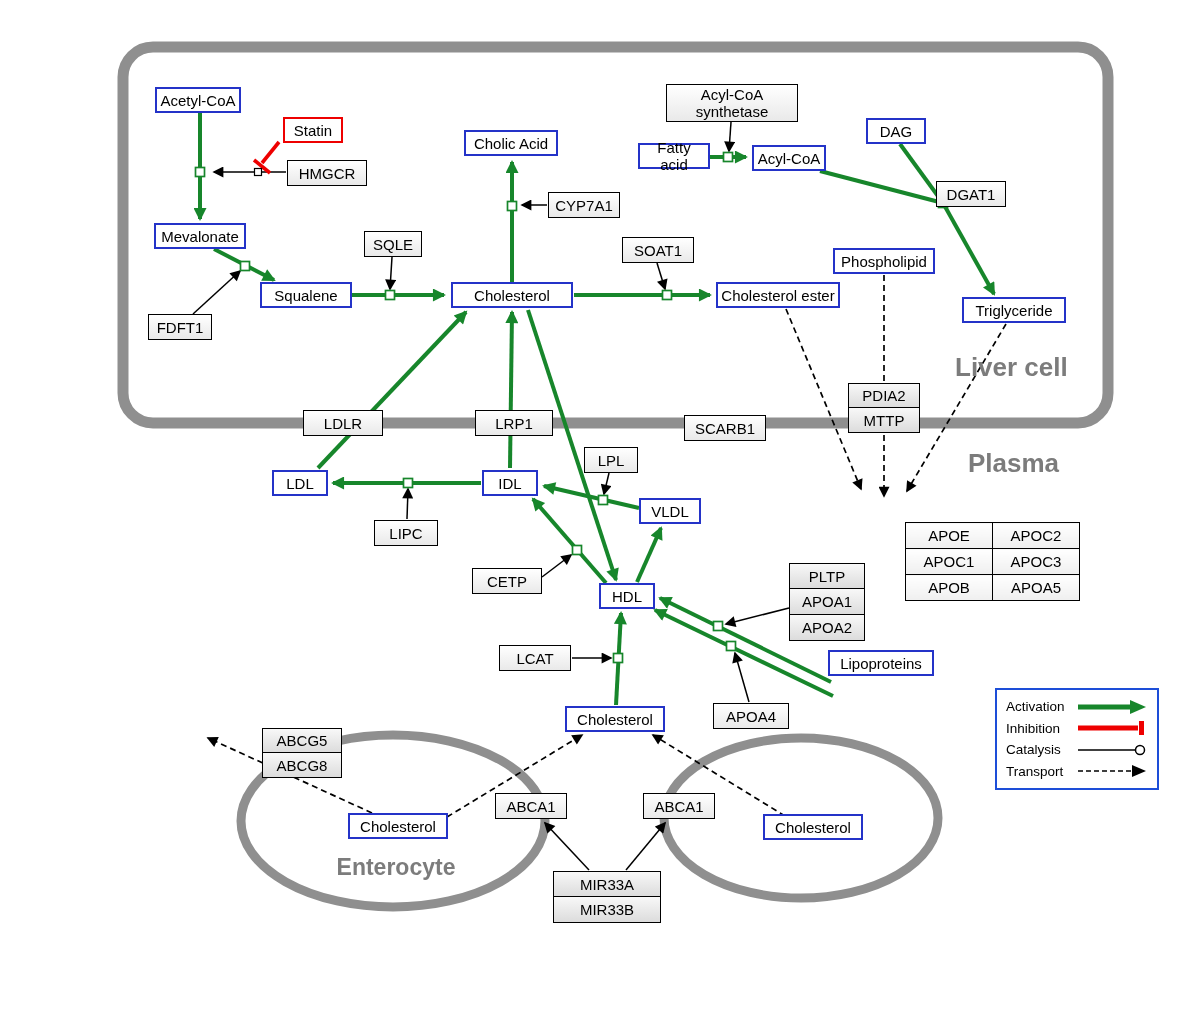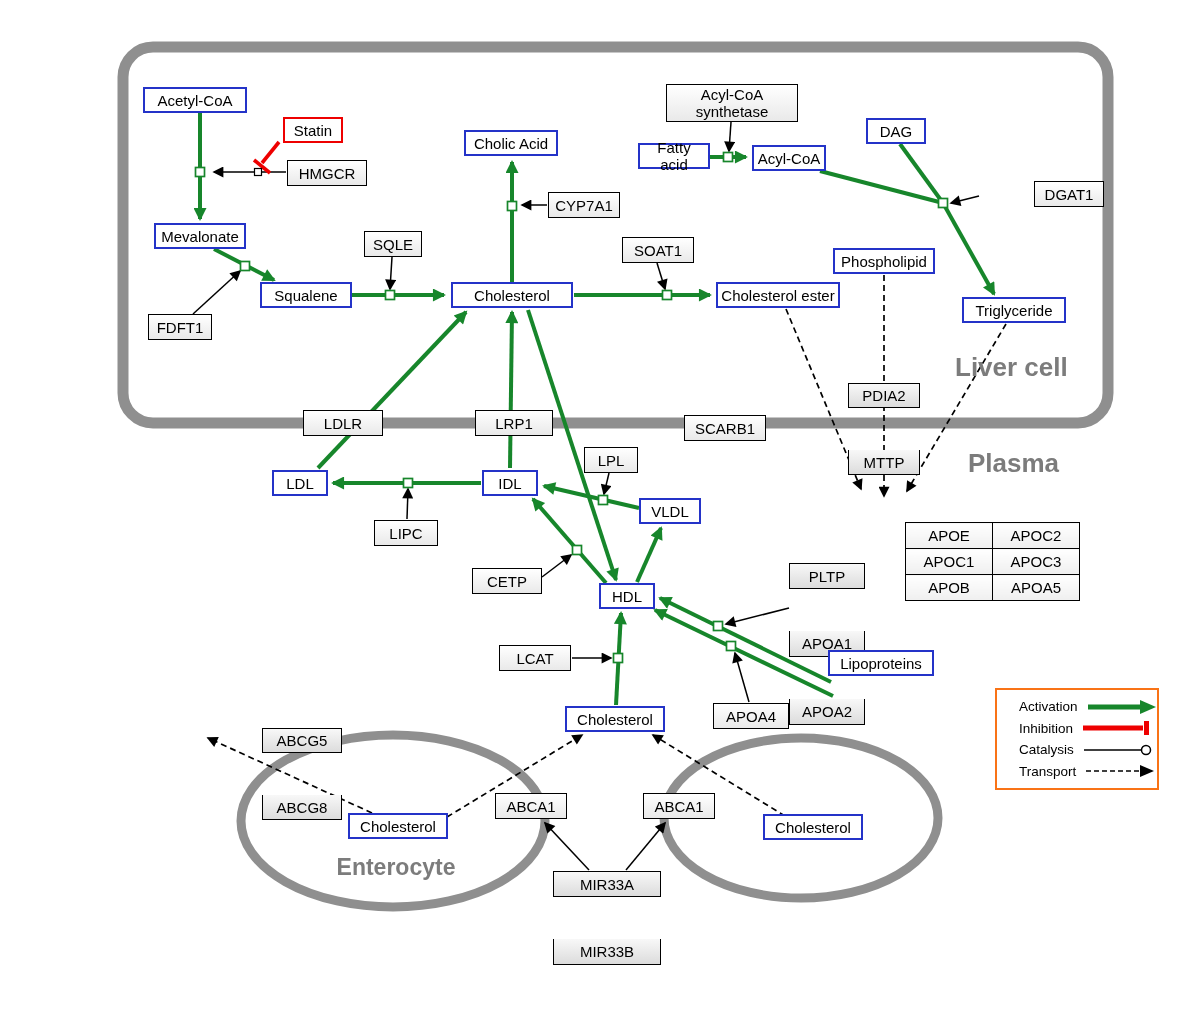--- a/index.html
+++ b/index.html
@@ -9,27 +9,27 @@
   .bx{position:absolute;z-index:2;display:flex;align-items:center;justify-content:center;
       text-align:center;background:#fff;border:1.5px solid #000;box-sizing:border-box;
       font-size:15px;line-height:17px;color:#000;padding:1px 2px;}
   .blue{border:2px solid #2433c8;}
   .red{border:2.5px solid #ee0000;margin-left:23px;}
   .enz{background:linear-gradient(180deg,#ffffff 0%,#e9e9e9 100%);}
   .stack{position:absolute;z-index:2;}
   .stack .cell{border:1.5px solid #000;background:linear-gradient(180deg,#f8f8f8,#dcdcdc);
       display:flex;align-items:center;justify-content:center;font-size:15px;
       box-sizing:border-box;height:25px;}
-  .stack .cell + .cell{border-top:none;margin-top:42px;}
+  .stack .cell + .cell{border-top:none;}
   .rlabel{position:absolute;z-index:2;font-weight:bold;color:#7c7c7c;}
   .apo{position:absolute;z-index:2;border-collapse:collapse;}
   .apo td{border:1.5px solid #000;width:84px;height:23px;text-align:center;font-size:15px;
       background:linear-gradient(180deg,#ffffff,#efefef);}
-  .legend{position:absolute;z-index:2;border:2px solid #f97316;background:#fff;
-      padding:6px 22px;display:flex;flex-direction:column;justify-content:space-around;
+  .legend{position:absolute;z-index:2;border:2px solid #1d4ed8;background:#fff;
+      padding:6px 9px;display:flex;flex-direction:column;justify-content:space-around;
       box-sizing:border-box;}
   .lrow{display:flex;align-items:center;justify-content:space-between;font-size:13.5px;color:#000;}
   .lrow .glyph{margin-left:8px;display:flex;align-items:center;}
 </style>
 </head>
 <body>
 
 <div id="canvas">
 
   <svg class="edges" width="1200" height="1013">
@@ -113,37 +113,37 @@
       <rect x="403.5" y="478.5" width="9" height="9"></rect>
       <rect x="598.5" y="495.5" width="9" height="9"></rect>
       <rect x="572.5" y="545.5" width="9" height="9"></rect>
       <rect x="713.5" y="621.5" width="9" height="9"></rect>
       <rect x="726.5" y="641.5" width="9" height="9"></rect>
       <rect x="613.5" y="653.5" width="9" height="9"></rect>
       <rect x="254.5" y="168.5" width="7" height="7" stroke="#000" stroke-width="1.2"></rect>
     </g>
   </svg>
 
-  <div class="bx blue" style="left:143px;top:87px;width:104px;height:26px">Acetyl-CoA</div>
+  <div class="bx blue" style="left:155px;top:87px;width:86px;height:26px">Acetyl-CoA</div>
   <div class="bx red" style="left:260px;top:117px;width:60px;height:26px">Statin</div>
   <div class="bx enz" style="left:287px;top:160px;width:80px;height:26px">HMGCR</div>
   <div class="bx blue" style="left:154px;top:223px;width:92px;height:26px">Mevalonate</div>
   <div class="bx enz" style="left:148px;top:314px;width:64px;height:26px">FDFT1</div>
   <div class="bx blue" style="left:260px;top:282px;width:92px;height:26px">Squalene</div>
   <div class="bx enz" style="left:364px;top:231px;width:58px;height:26px">SQLE</div>
   <div class="bx blue" style="left:464px;top:130px;width:94px;height:26px">Cholic Acid</div>
   <div class="bx enz" style="left:548px;top:192px;width:72px;height:26px">CYP7A1</div>
   <div class="bx blue" style="left:451px;top:282px;width:122px;height:26px">Cholesterol</div>
   <div class="bx enz" style="left:622px;top:237px;width:72px;height:26px">SOAT1</div>
   <div class="bx blue" style="left:716px;top:282px;width:124px;height:26px">Cholesterol ester</div>
   <div class="bx enz" style="left:666px;top:84px;width:132px;height:38px">Acyl-CoA synthetase</div>
   <div class="bx blue" style="left:638px;top:143px;width:72px;height:26px">Fatty acid</div>
   <div class="bx blue" style="left:752px;top:145px;width:74px;height:26px">Acyl-CoA</div>
   <div class="bx blue" style="left:866px;top:118px;width:60px;height:26px">DAG</div>
-  <div class="bx enz" style="left:1034px;top:181px;width:70px;height:26px">DGAT1</div>
+  <div class="bx enz" style="left:936px;top:181px;width:70px;height:26px">DGAT1</div>
   <div class="bx blue" style="left:833px;top:248px;width:102px;height:26px">Phospholipid</div>
   <div class="bx blue" style="left:962px;top:297px;width:104px;height:26px">Triglyceride</div>
   <div class="rlabel" style="left:955px;top:352px;font-size:26px">Liver cell</div>
 
   <div class="bx enz" style="left:303px;top:410px;width:80px;height:26px">LDLR</div>
   <div class="bx enz" style="left:475px;top:410px;width:78px;height:26px">LRP1</div>
   <div class="bx enz" style="left:684px;top:415px;width:82px;height:26px">SCARB1</div>
   <div class="stack" style="left:848px;top:383px;width:72px">
     <div class="cell">PDIA2</div>
     <div class="cell">MTTP</div>

